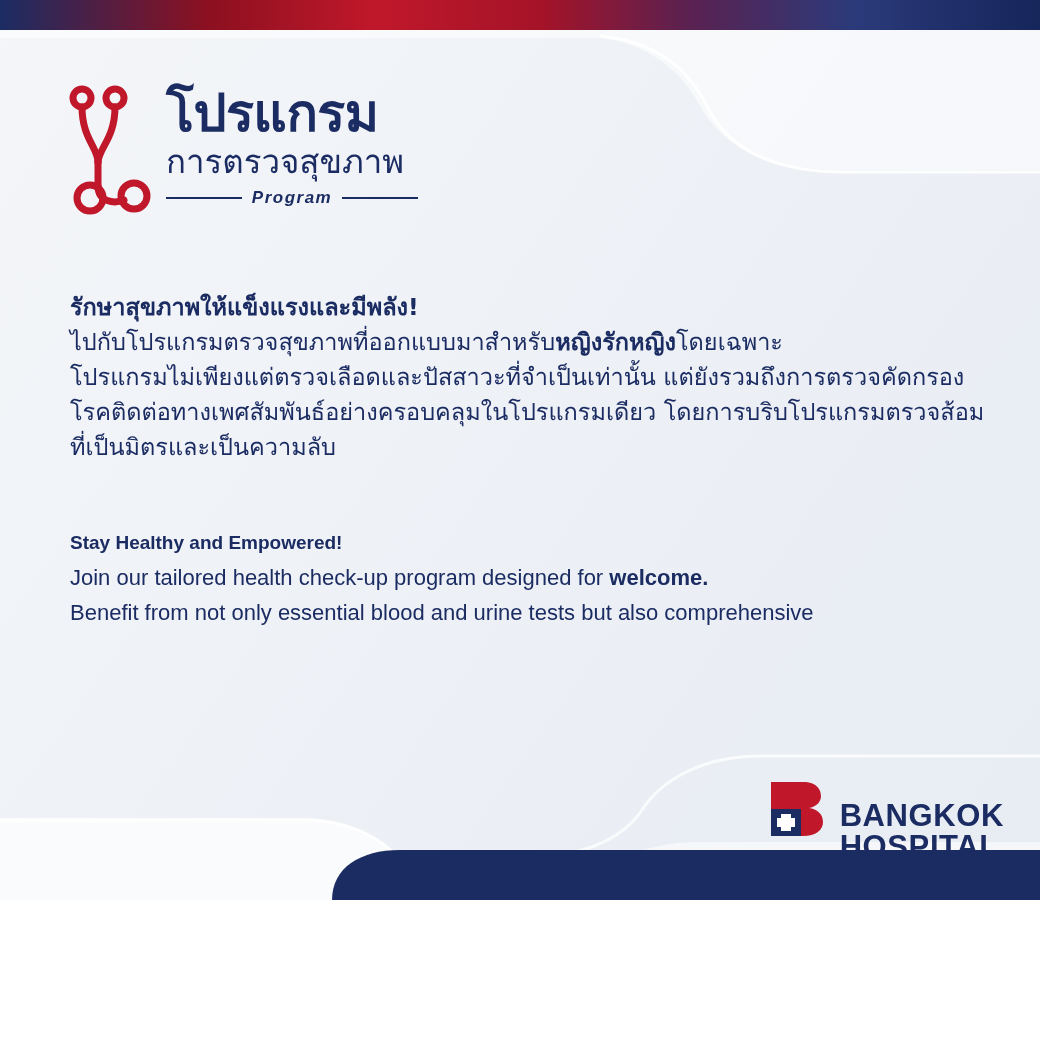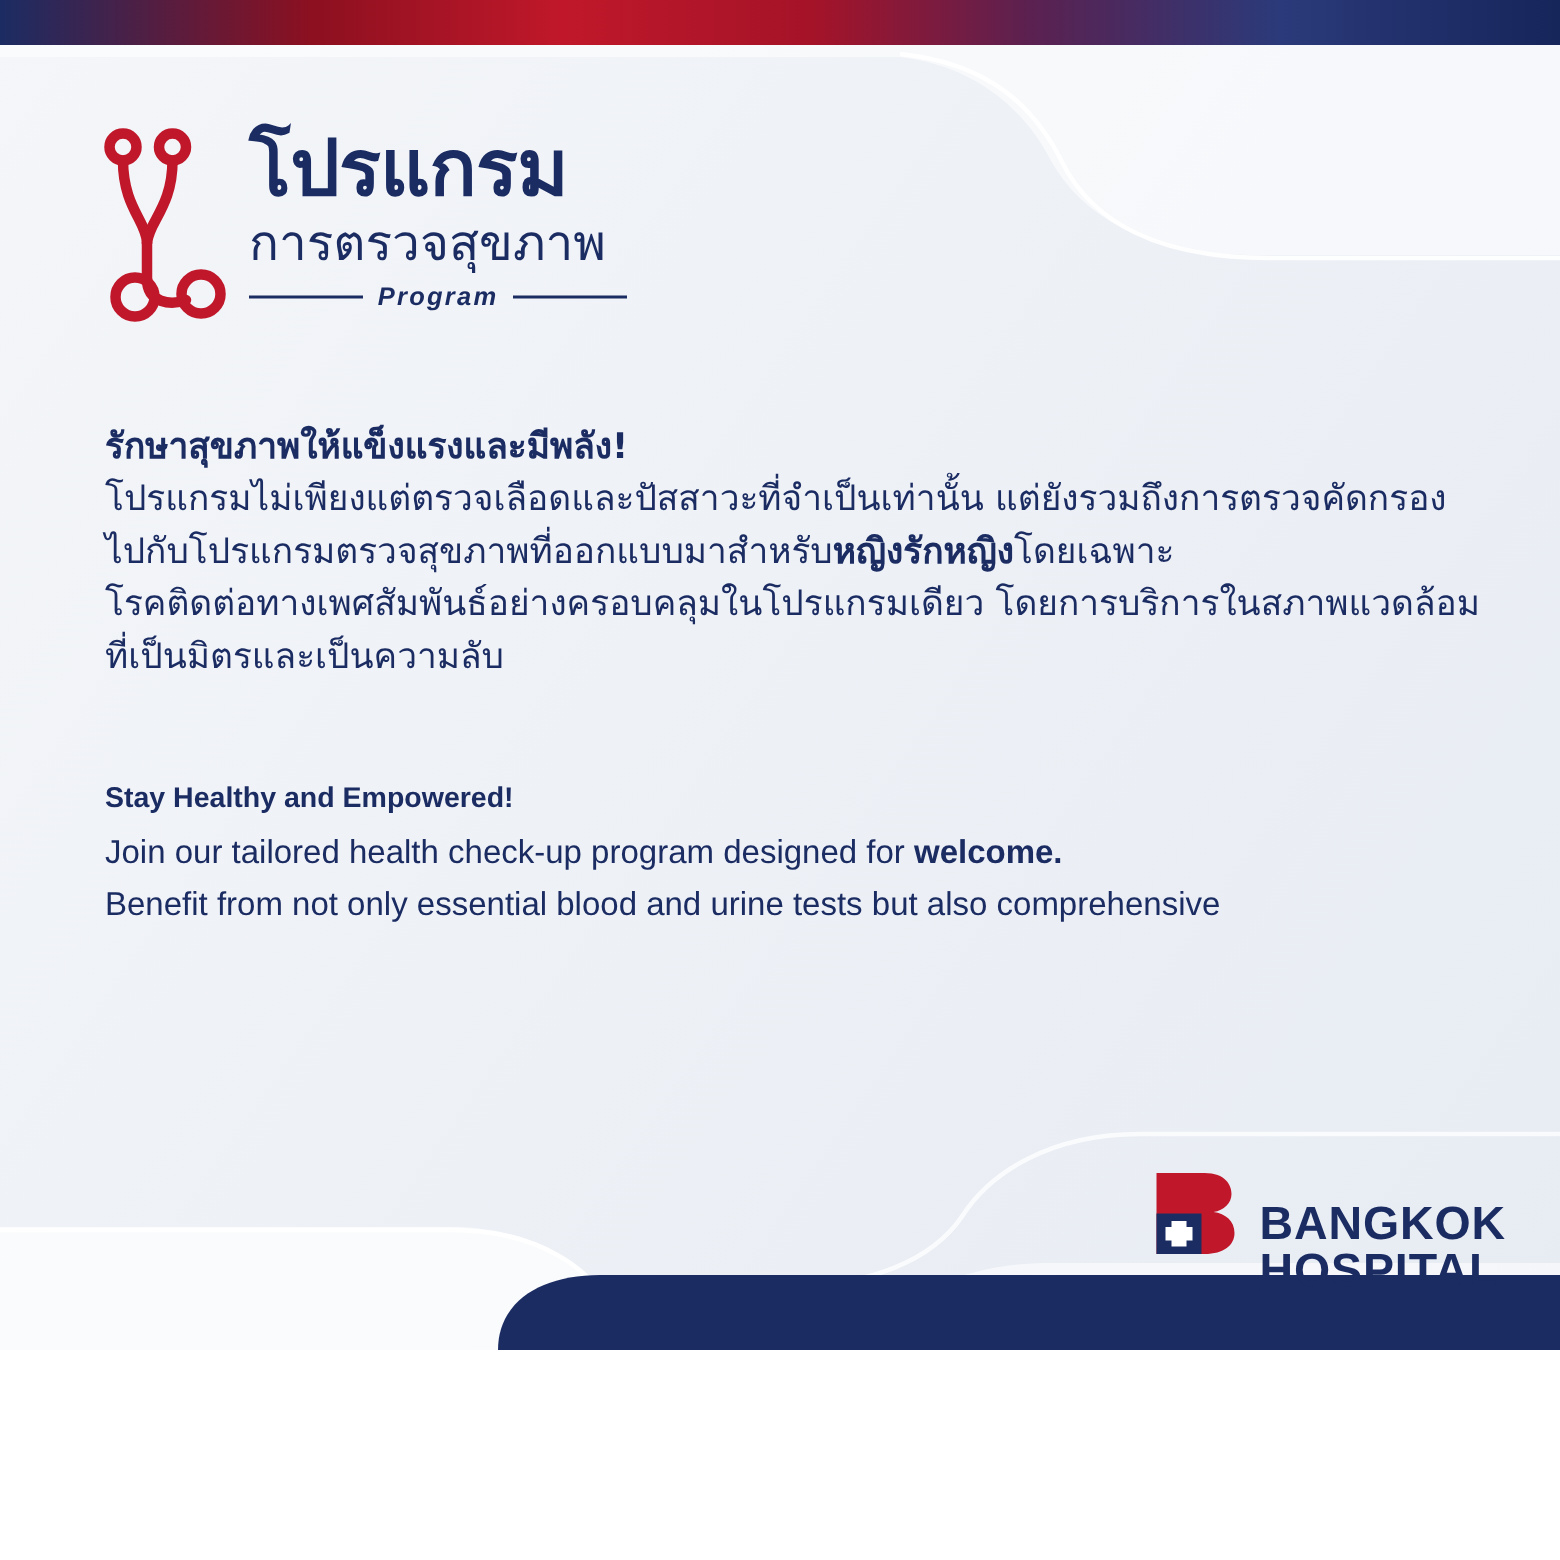--- a/index.html
+++ b/index.html
@@ -91,21 +91,21 @@
     color: #1b2c63;
     letter-spacing: 1.5px;
     padding: 0 10px;
     font-style: italic;
   }
 
   
   .copy {
     position: absolute;
     left: 70px;
-    top: 280px;
+    top: 290px;
     width: 900px;
     color: #1b2c63;
   }
   .thai-block {
     font-family: "DejaVu Sans", sans-serif;
     font-size: 23.5px;
     line-height: 35px;
     color: #1b2c63;
   }
   .thai-block .head { font-weight: 700; }
@@ -188,23 +188,23 @@
         <span class="logo-en">Program</span>
         <span class="rule"></span>
       </div>
     </div>
   </div>
 
   <div class="copy">
 
     <div class="thai-block">
       <p class="head">รักษาสุขภาพให้แข็งแรงและมีพลัง!</p>
+      <p><span>ไปกับโปรแกรมตรวจสุขภาพที่ออกแบบมาสำหรับ</span><span class="b">หญิงรักหญิง</span><span>โดยเฉพาะ</span></p>
       <p>โปรแกรมไม่เพียงแต่ตรวจเลือดและปัสสาวะที่จำเป็นเท่านั้น แต่ยังรวมถึงการตรวจคัดกรอง</p>
-      <p><span>ไปกับโปรแกรมตรวจสุขภาพที่ออกแบบมาสำหรับ</span><span class="b">หญิงรักหญิง</span><span>โดยเฉพาะ</span></p>
-      <p>โรคติดต่อทางเพศสัมพันธ์อย่างครอบคลุมในโปรแกรมเดียว โดยการบริการในสภาพแวดล้อม</p>
+      <p>โรคติดต่อทางเพศสัมพันธ์อย่างครอบคลุมในโปรแกรมเดียว โดยการบริบโปรแกรมตรวจส้อม</p>
       <p>ที่เป็นมิตรและเป็นความลับ</p>
     </div>
 
     <div class="en-block">
       <p class="head">Stay Healthy and Empowered!</p>
       <p><span>Join our tailored health check-up program designed for </span><span class="b">welcome.</span></p>
       <p>Benefit from not only essential blood and urine tests but also comprehensive</p>
     </div>
 
   </div>

